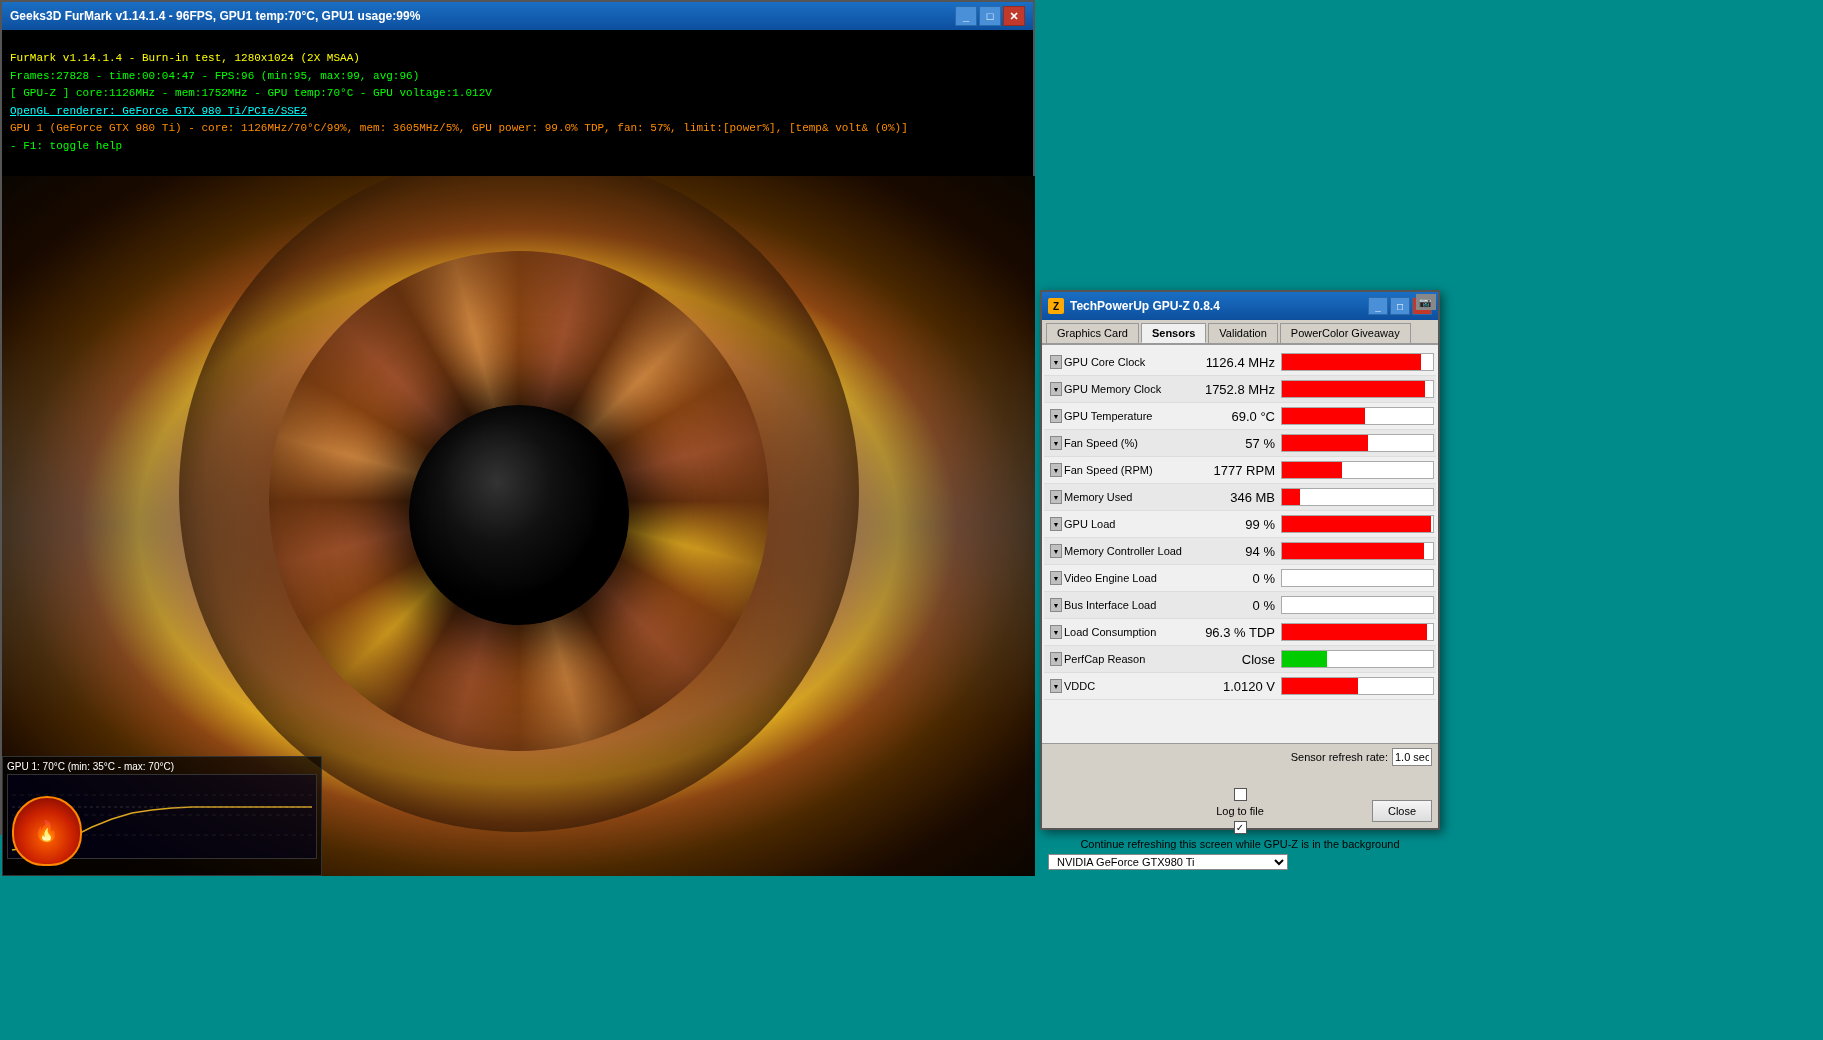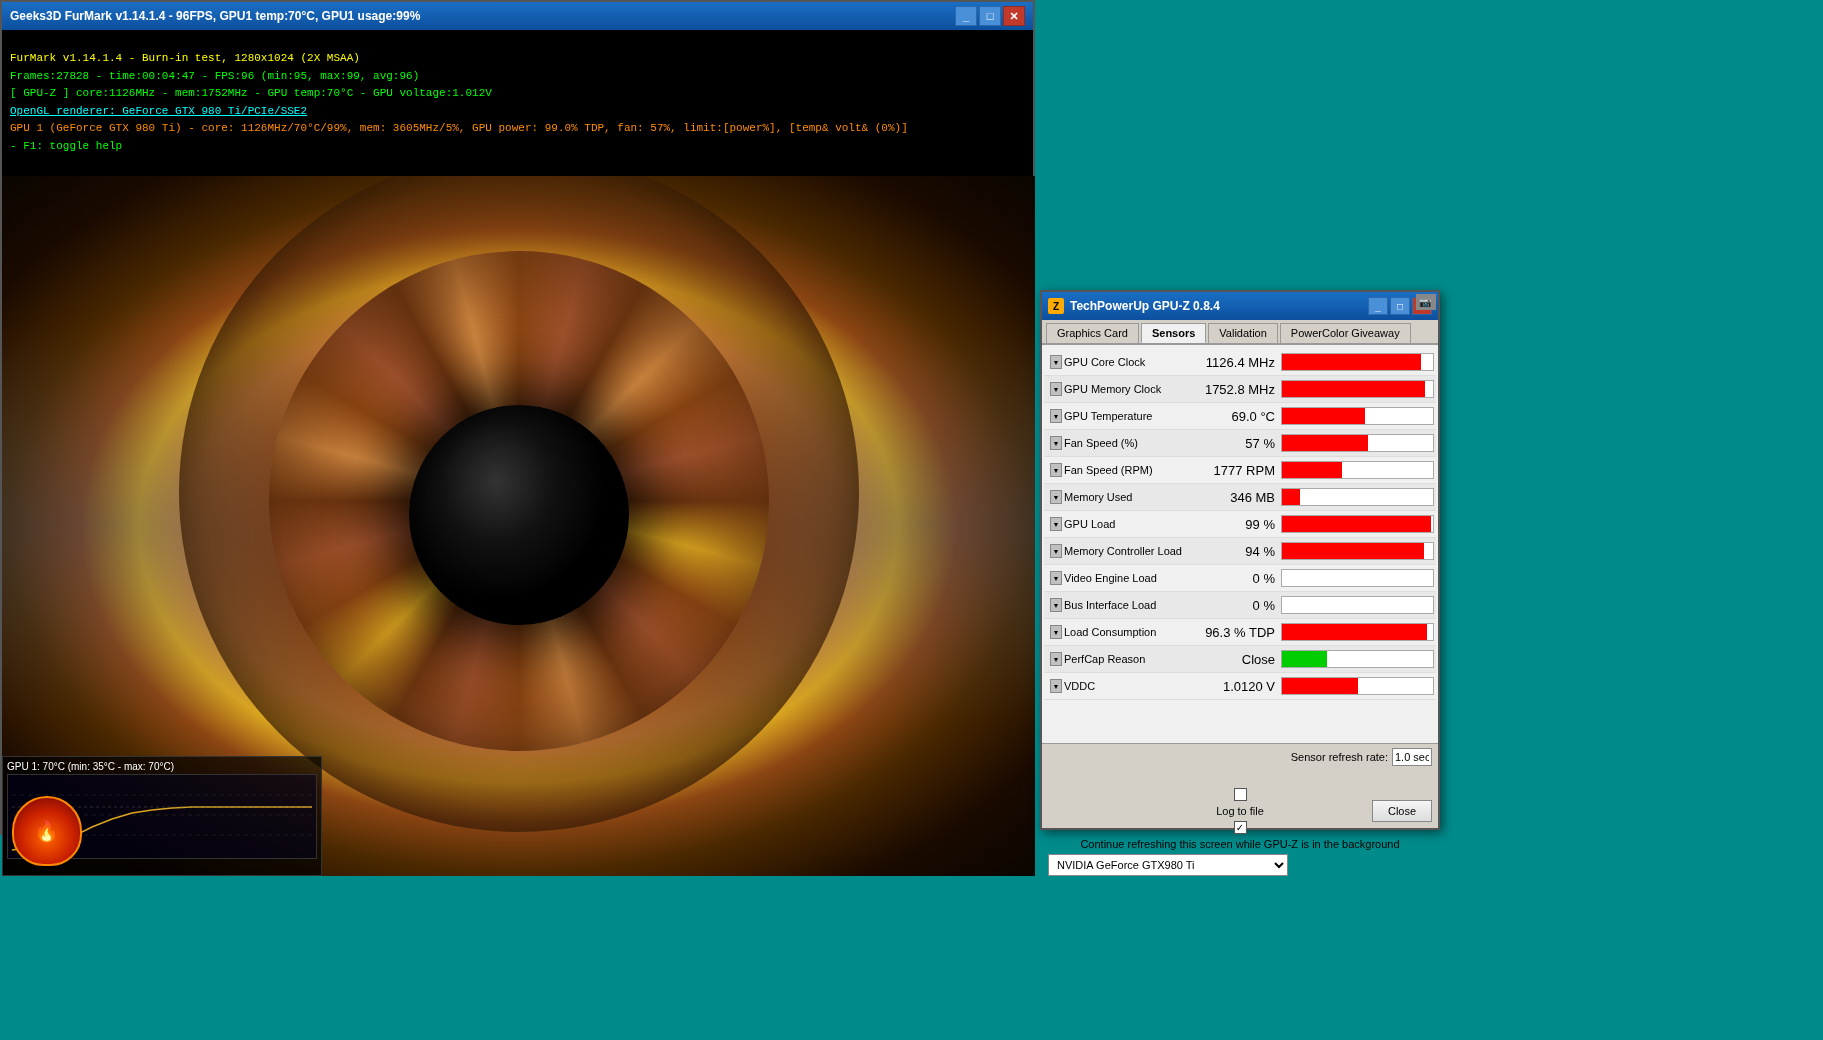--- a/index.html
+++ b/index.html
@@ -351,21 +351,21 @@
       width: 40px;
       height: 18px;
       border: 1px solid #888;
       background: white;
       font-size: 11px;
       padding: 0 2px;
     }
 
     .gpu-selector {
       width: 240px;
-      height: 22px;
+      height: 16px;
       border: 1px solid #888;
       background: white;
       font-size: 11px;
       padding: 0 4px;
     }
 
     .close-button {
       position: absolute;
       right: 6px;
       bottom: 6px;

